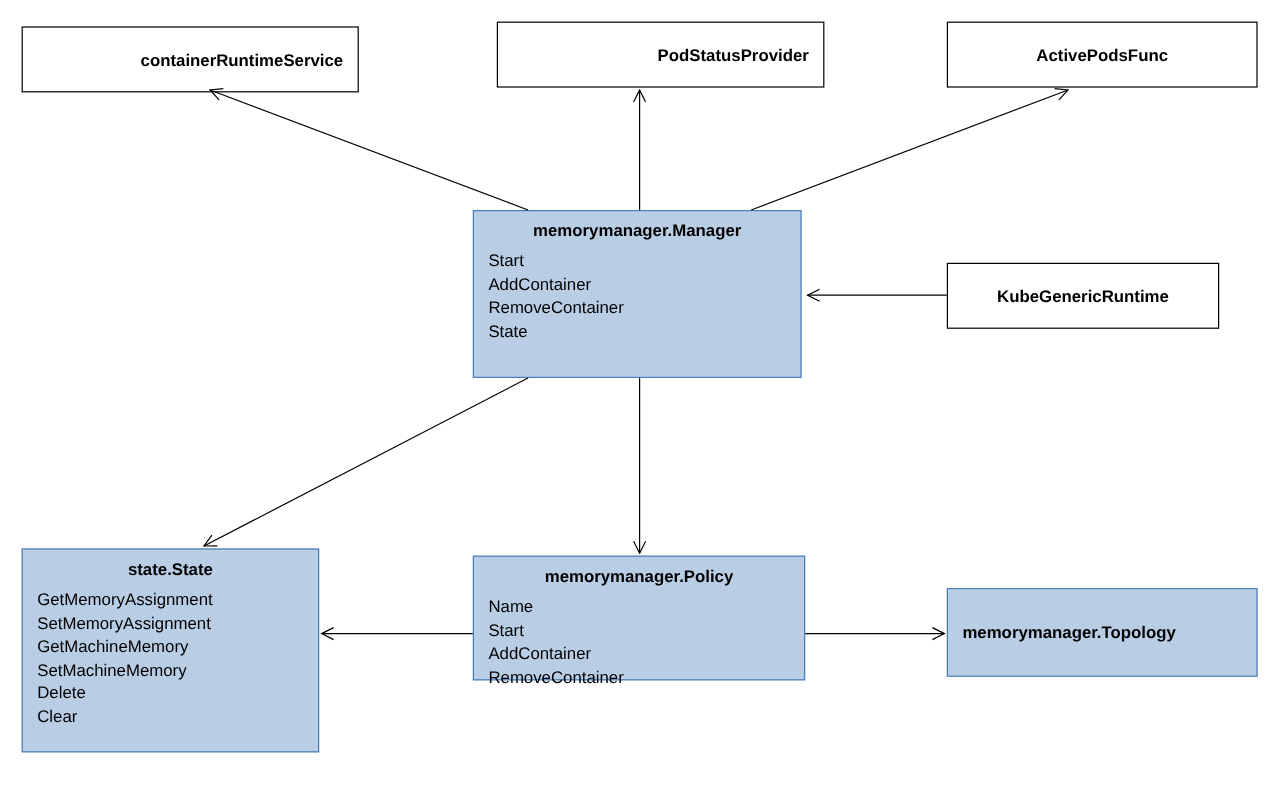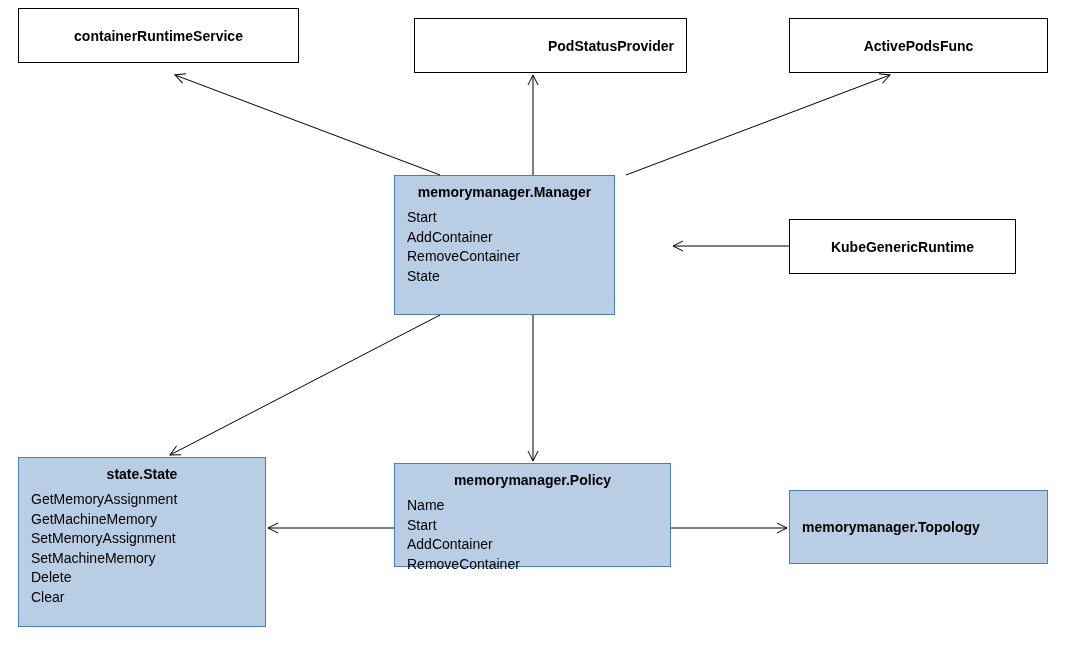--- a/index.html
+++ b/index.html
@@ -41,52 +41,52 @@
     left: 0;
     top: 0;
     width: 1065px;
     height: 660px;
     pointer-events: none;
   }
 </style>
 </head>
 <body>
 
-<div class="box simple" style="left:18px; top:8px; width:281px; height:55px; display:flex; align-items:center; justify-content:center;">
+<div class="box simple" style="left:18px; top:22px; width:281px; height:55px; display:flex; align-items:center; justify-content:flex-end;">
   <div class="title">containerRuntimeService</div>
 </div>
 
 <div class="box simple" style="left:414px; top:18px; width:273px; height:55px; display:flex; align-items:center; justify-content:flex-end;">
   <div class="title">PodStatusProvider</div>
 </div>
 
 <div class="box simple" style="left:789px; top:18px; width:259px; height:55px; display:flex; align-items:center; justify-content:center;">
   <div class="title">ActivePodsFunc</div>
 </div>
 
-<div class="box blue" style="left:394px; top:175px; width:221px; height:140px;">
+<div class="box blue" style="left:394px; top:175px; width:274px; height:140px;">
   <div class="title">memorymanager.Manager</div>
   <div class="methods">
     <div>Start</div>
     <div>AddContainer</div>
     <div>RemoveContainer</div>
     <div>State</div>
   </div>
 </div>
 
 <div class="box simple" style="left:789px; top:219px; width:227px; height:55px; display:flex; align-items:center; justify-content:center;">
   <div class="title">KubeGenericRuntime</div>
 </div>
 
 <div class="box blue" style="left:18px; top:457px; width:248px; height:170px;">
   <div class="title" style="text-align:center;">state.State</div>
   <div class="methods">
     <div>GetMemoryAssignment</div>
+    <div>SetMemoryAssignment</div>
     <div>GetMachineMemory</div>
-    <div>SetMemoryAssignment</div>
     <div>SetMachineMemory</div>
     <div>Delete</div>
     <div>Clear</div>
   </div>
 </div>
 
 <div class="box blue" style="left:394px; top:463px; width:277px; height:104px;">
   <div class="title">memorymanager.Policy</div>
   <div class="methods">
     <div>Name</div>

